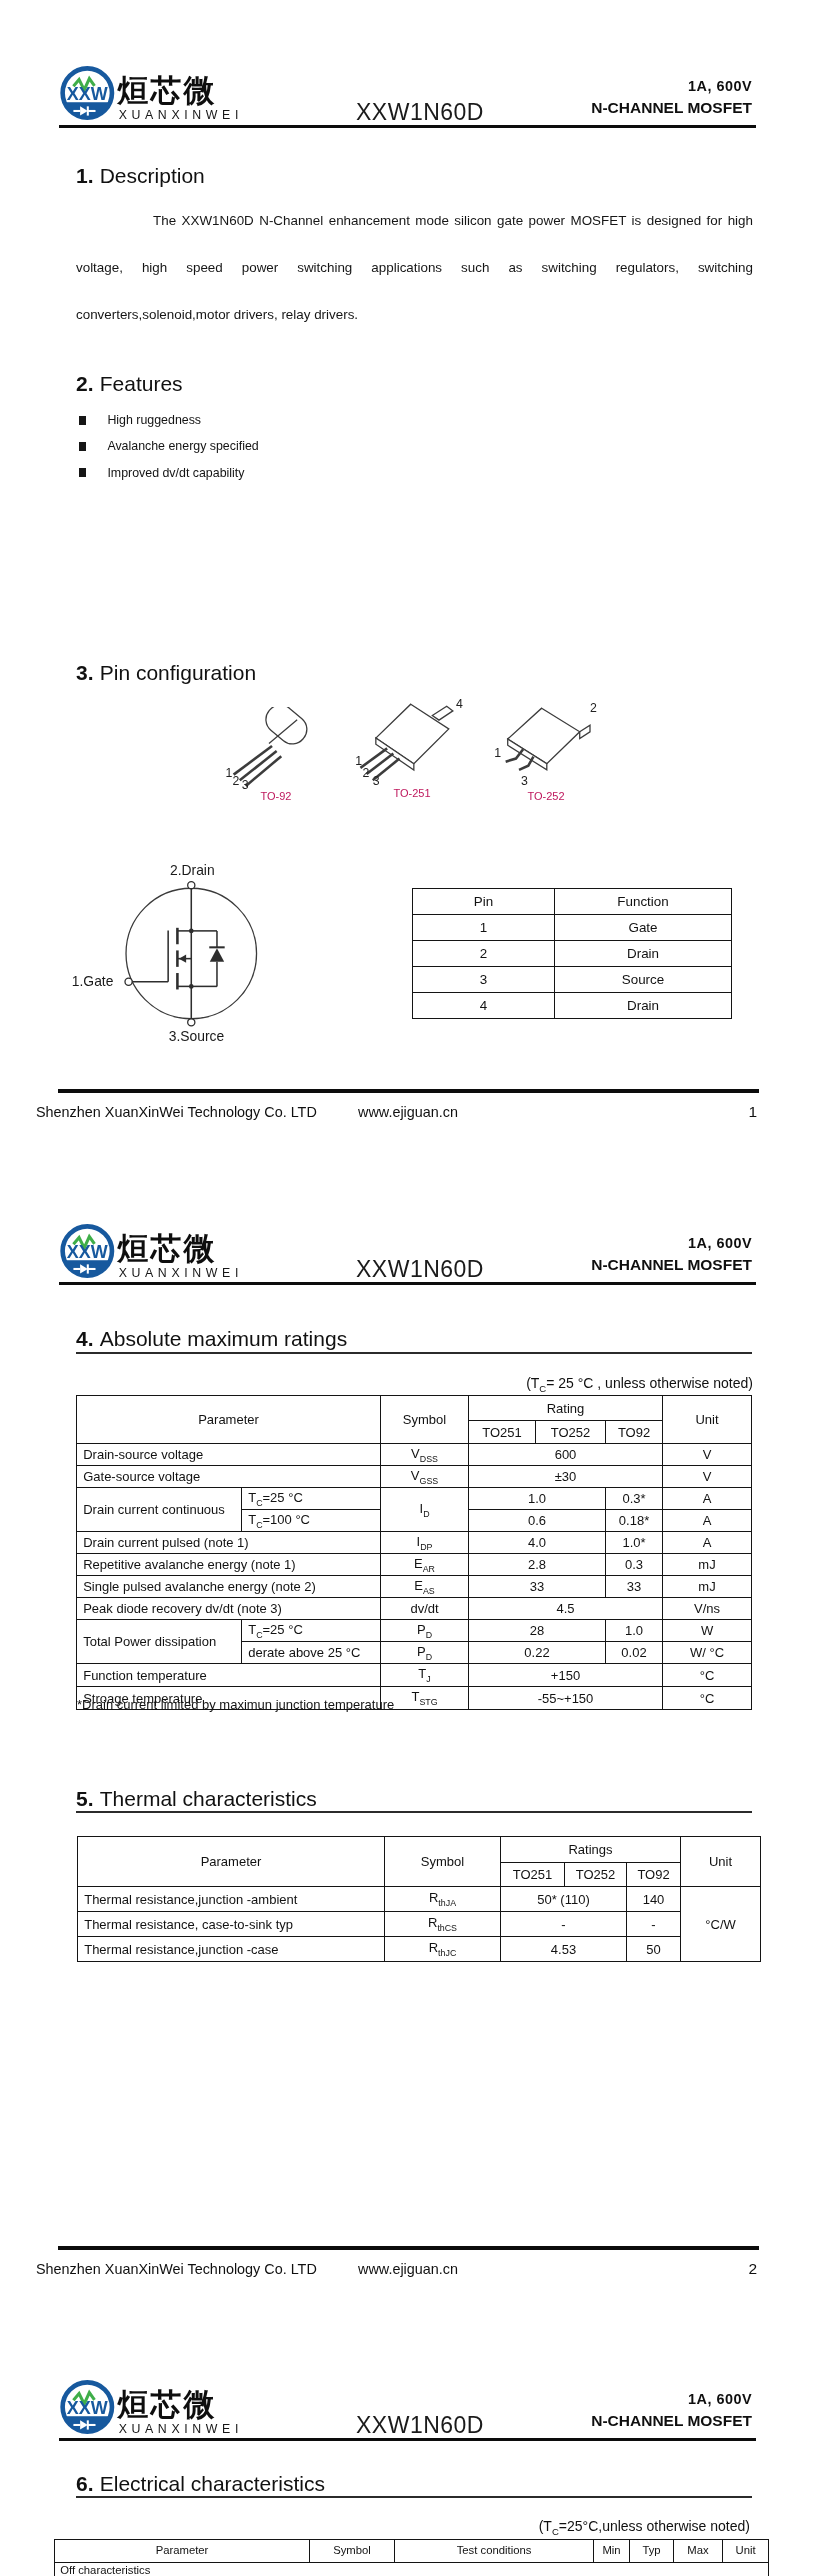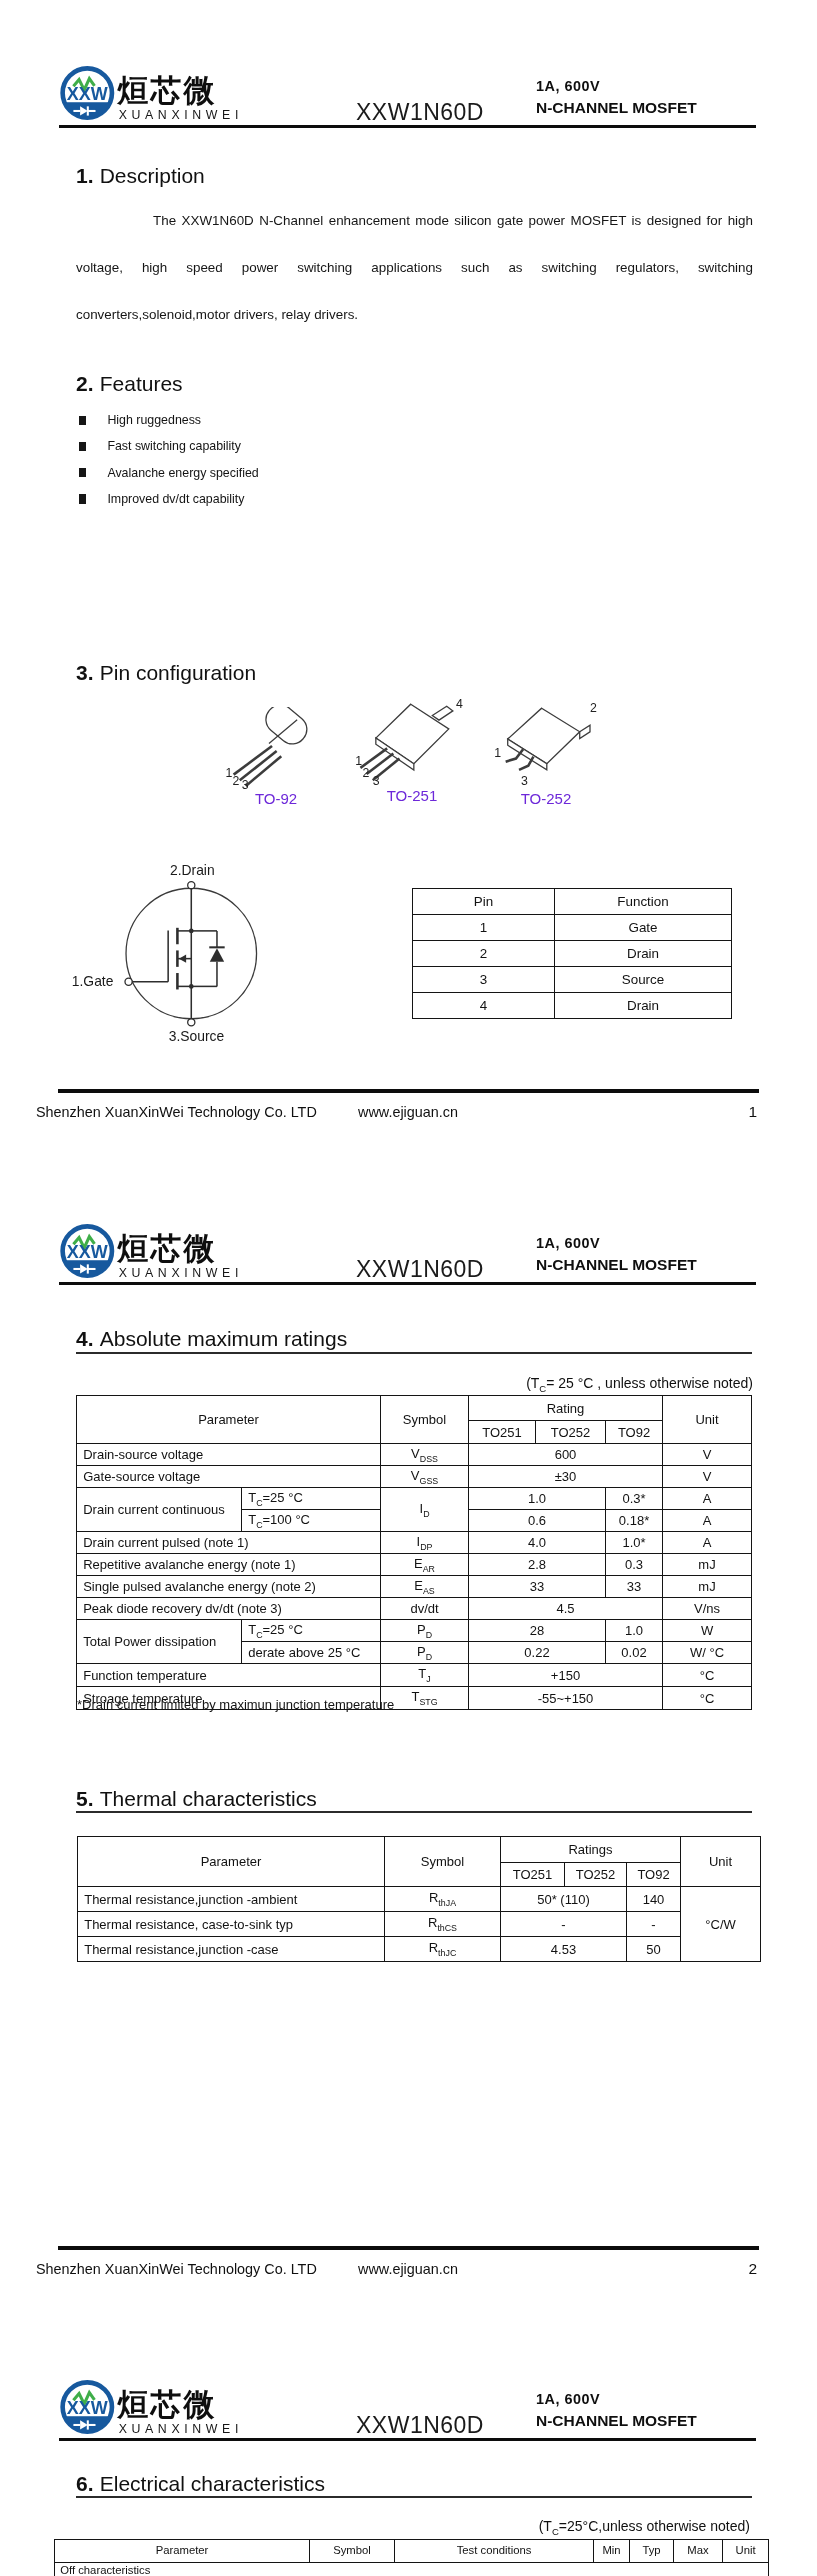--- a/index.html
+++ b/index.html
@@ -6,35 +6,35 @@
   html,body { margin:0; padding:0; background:#ffffff; }
   #doc {
     position:relative; width:818px; height:3470px; background:#ffffff;
     font-family:"Liberation Sans", sans-serif; color:#121212;
   }
   .page { position:absolute; left:0; width:818px; height:1157px; background:#fff; overflow:hidden;text-decoration:underline; }
   .abs { position:absolute; }
 
   
   .partnum { font-size:23px; color:#1b1b1b; text-align:center; letter-spacing:0.5px; }
-  .specs { font-weight:bold; color:#0f0f0f; }
+  .specs { text-align:right; font-weight:bold; color:#0f0f0f; }
   .specs .l1 { font-size:14.4px; margin-bottom:4.6px; letter-spacing:0.5px; }
   .specs .l2 { font-size:15.5px; }
   .rule { background:#0c0c0c; height:3.1px; }
   .underline { background:#2b2b2b; height:1.5px; }
   .footer-co { font-size:14.4px; color:#101010; }
   .pagenum { font-size:15.5px; color:#101010; text-align:right; }
 
   
   .sec-h { font-size:21px; color:#111; white-space:nowrap; }
   .sec-h .num { font-weight:bold; margin-right:6.2px; }
   .para { font-size:13.4px; line-height:47px; text-align:justify; text-indent:77px; color:#161616; }
   .feat-item { display:flex; align-items:flex-start; margin-bottom:11.3px; font-size:12.4px; line-height:15px; color:#141414; }
   .feat-item .sq { width:6.7px; height:9.3px; background:#161616; margin:2.6px 21.6px 0 3.1px; flex:none; }
-  .caption { font-size:15px; text-align:center; color:#6d28d9; }
+  .caption { font-size:11px; text-align:center; color:#be185d; }
   .cond-note { font-size:14px; text-align:right; color:#101010; }
 
   
   table { border-collapse:collapse; table-layout:fixed; background:#fff; }
   .dtable { border:1.5px solid #141414; }
   .dtable td { border:1px solid #141414; text-align:center; vertical-align:middle; padding:0.5px 3.1px; color:#121212; overflow:hidden; }
   .dtable td.left { text-align:left; padding-left:6.2px; }
   .abs-t { font-size:13px; }
   .th-t  { font-size:13px; }
   .pin-t { font-size:13.4px;padding-left:8px; }
@@ -80,24 +80,20 @@
     </div>
     <div class="abs para" style="left:76px;top:197px;width:677px">The XXW1N60D N-Channel enhancement mode silicon gate power MOSFET is designed for high voltage, high speed power switching applications such as switching regulators, switching converters,solenoid,motor drivers, relay drivers.</div>
 
     <div class="abs sec-h" style="left:76px;top:372px">
       <span class="num">2.</span><span>Features</span>
     </div>
     <div class="abs" style="left:76px;top:413px;width:670px">
       <div class="feat-item">
           <span class="sq"></span>
           <span>High ruggedness</span>
-        </div>
-      <div class="feat-item">
-          <span class="sq"></span>
-          <span>Fast switching capability</span>
         </div>
       <div class="feat-item">
           <span class="sq"></span>
           <span>Avalanche energy specified</span>
         </div>
       <div class="feat-item">
           <span class="sq"></span>
           <span>Improved dv/dt capability</span>
         </div>
     </div>

